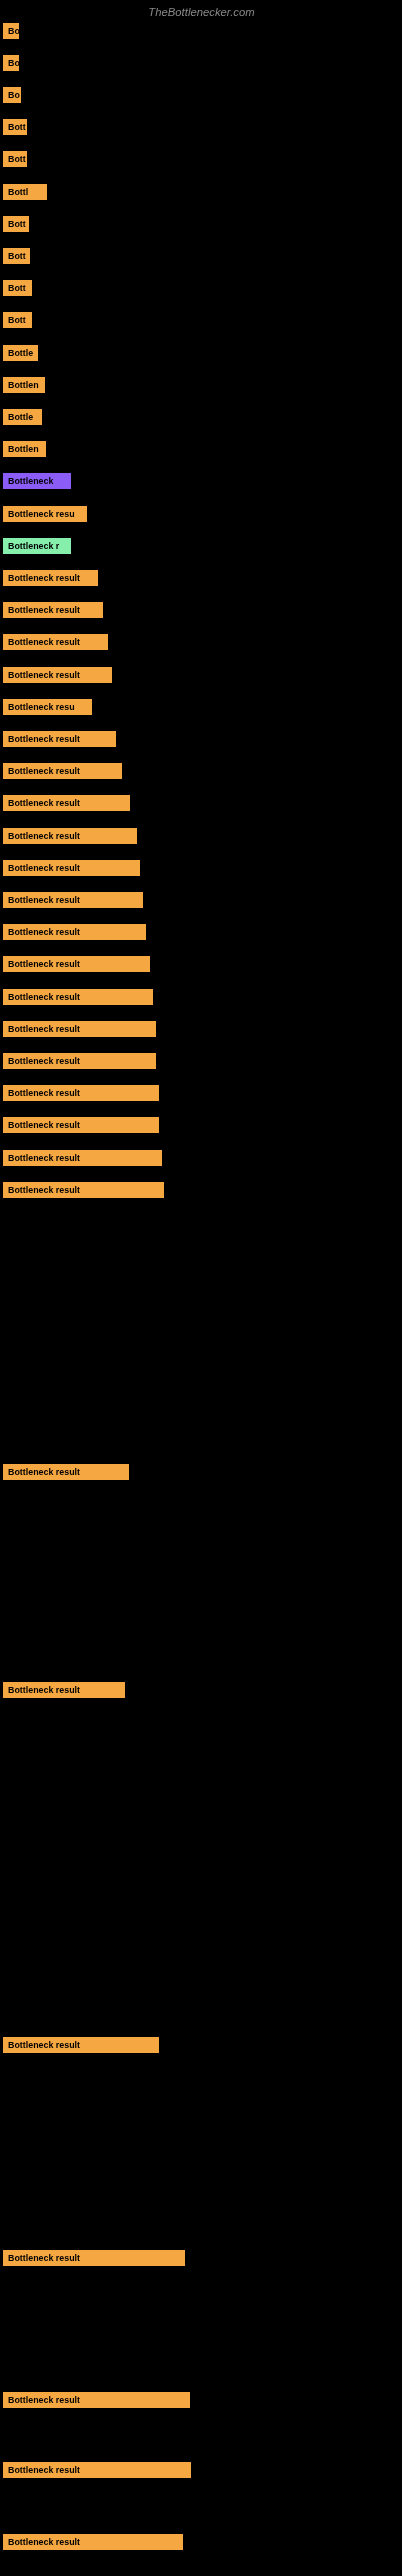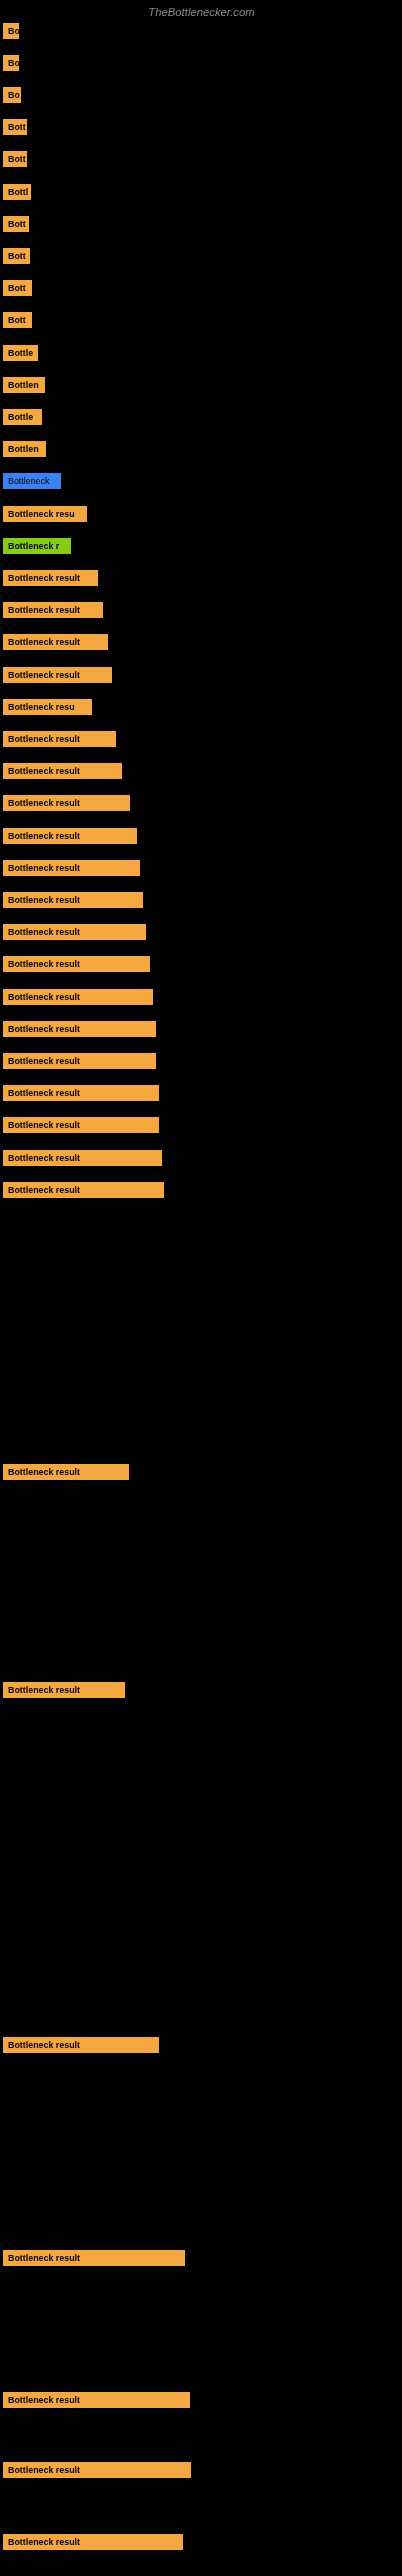--- a/index.html
+++ b/index.html
@@ -30,32 +30,32 @@
 <body>
 
 <div class="site-title">TheBottlenecker.com</div>
 
 <div id="items-wrapper">
     <div style="position: absolute; top: 22.5px; left: 3.2px; width: 16px; background-color: rgb(245, 167, 66); color: rgb(0, 0, 0); font-size: 8.9px; font-weight: bold; padding: 3.2px 4.8px; white-space: nowrap; overflow: hidden;">Bo</div>
     <div style="position: absolute; top: 55px; left: 3.2px; width: 16px; background-color: rgb(245, 167, 66); color: rgb(0, 0, 0); font-size: 8.9px; font-weight: bold; padding: 3.2px 4.8px; white-space: nowrap; overflow: hidden;">Bo</div>
     <div style="position: absolute; top: 87px; left: 3.2px; width: 17.7px; background-color: rgb(245, 167, 66); color: rgb(0, 0, 0); font-size: 8.9px; font-weight: bold; padding: 3.2px 4.8px; white-space: nowrap; overflow: hidden;">Bo</div>
     <div style="position: absolute; top: 119px; left: 3.2px; width: 24px; background-color: rgb(245, 167, 66); color: rgb(0, 0, 0); font-size: 8.9px; font-weight: bold; padding: 3.2px 4.8px; white-space: nowrap; overflow: hidden;">Bott</div>
     <div style="position: absolute; top: 151px; left: 3.2px; width: 24px; background-color: rgb(245, 167, 66); color: rgb(0, 0, 0); font-size: 8.9px; font-weight: bold; padding: 3.2px 4.8px; white-space: nowrap; overflow: hidden;">Bott</div>
-    <div style="position: absolute; top: 184px; left: 3.2px; width: 28px; background-color: rgb(245, 167, 66); color: rgb(0, 0, 0); font-size: 8.9px; font-weight: bold; padding: 3.2px 4.8px; white-space: nowrap; overflow: hidden;">Bottl</div>
+    <div style="position: absolute; top: 184px; left: 3.2px; width: 44px; background-color: rgb(245, 167, 66); color: rgb(0, 0, 0); font-size: 8.9px; font-weight: bold; padding: 3.2px 4.8px; white-space: nowrap; overflow: hidden;">Bottl</div>
     <div style="position: absolute; top: 216px; left: 3.2px; width: 26px; background-color: rgb(245, 167, 66); color: rgb(0, 0, 0); font-size: 8.9px; font-weight: bold; padding: 3.2px 4.8px; white-space: nowrap; overflow: hidden;">Bott</div>
     <div style="position: absolute; top: 248px; left: 3.2px; width: 27px; background-color: rgb(245, 167, 66); color: rgb(0, 0, 0); font-size: 8.9px; font-weight: bold; padding: 3.2px 4.8px; white-space: nowrap; overflow: hidden;">Bott</div>
     <div style="position: absolute; top: 280px; left: 3.2px; width: 29px; background-color: rgb(245, 167, 66); color: rgb(0, 0, 0); font-size: 8.9px; font-weight: bold; padding: 3.2px 4.8px; white-space: nowrap; overflow: hidden;">Bott</div>
     <div style="position: absolute; top: 312px; left: 3.2px; width: 29px; background-color: rgb(245, 167, 66); color: rgb(0, 0, 0); font-size: 8.9px; font-weight: bold; padding: 3.2px 4.8px; white-space: nowrap; overflow: hidden;">Bott</div>
     <div style="position: absolute; top: 345px; left: 3.2px; width: 35px; background-color: rgb(245, 167, 66); color: rgb(0, 0, 0); font-size: 8.9px; font-weight: bold; padding: 3.2px 4.8px; white-space: nowrap; overflow: hidden;">Bottle</div>
     <div style="position: absolute; top: 377px; left: 3.2px; width: 42px; background-color: rgb(245, 167, 66); color: rgb(0, 0, 0); font-size: 8.9px; font-weight: bold; padding: 3.2px 4.8px; white-space: nowrap; overflow: hidden;">Bottlen</div>
     <div style="position: absolute; top: 409px; left: 3.2px; width: 39px; background-color: rgb(245, 167, 66); color: rgb(0, 0, 0); font-size: 8.9px; font-weight: bold; padding: 3.2px 4.8px; white-space: nowrap; overflow: hidden;">Bottle</div>
     <div style="position: absolute; top: 441px; left: 3.2px; width: 43px; background-color: rgb(245, 167, 66); color: rgb(0, 0, 0); font-size: 8.9px; font-weight: bold; padding: 3.2px 4.8px; white-space: nowrap; overflow: hidden;">Bottlen</div>
-    <div style="position: absolute; top: 473px; left: 3.2px; width: 58px; background-color: #3b82f6; color: rgb(0, 0, 0); font-size: 8.9px; font-weight: normal; padding: 3.2px 4.8px; white-space: nowrap; overflow: hidden;">Bottleneck</div>
+    <div style="position: absolute; top: 473px; left: 3.2px; width: 68px; background-color: #8b5cf6; color: rgb(0, 0, 0); font-size: 8.9px; font-weight: bold; padding: 3.2px 4.8px; white-space: nowrap; overflow: hidden;">Bottleneck</div>
     <div style="position: absolute; top: 506px; left: 3.2px; width: 84px; background-color: rgb(245, 167, 66); color: rgb(0, 0, 0); font-size: 8.9px; font-weight: bold; padding: 3.2px 4.8px; white-space: nowrap; overflow: hidden;">Bottleneck resu</div>
-    <div style="position: absolute; top: 538px; left: 3.2px; width: 68px; background-color: #84cc16; color: rgb(0, 0, 0); font-size: 8.9px; font-weight: bold; padding: 3.2px 4.8px; white-space: nowrap; overflow: hidden;">Bottleneck r</div>
+    <div style="position: absolute; top: 538px; left: 3.2px; width: 68px; background-color: #86efac; color: rgb(0, 0, 0); font-size: 8.9px; font-weight: bold; padding: 3.2px 4.8px; white-space: nowrap; overflow: hidden;">Bottleneck r</div>
     <div style="position: absolute; top: 570px; left: 3.2px; width: 95px; background-color: rgb(245, 167, 66); color: rgb(0, 0, 0); font-size: 8.9px; font-weight: bold; padding: 3.2px 4.8px; white-space: nowrap; overflow: hidden;">Bottleneck result</div>
     <div style="position: absolute; top: 602px; left: 3.2px; width: 100px; background-color: rgb(245, 167, 66); color: rgb(0, 0, 0); font-size: 8.9px; font-weight: bold; padding: 3.2px 4.8px; white-space: nowrap; overflow: hidden;">Bottleneck result</div>
     <div style="position: absolute; top: 634px; left: 3.2px; width: 105px; background-color: rgb(245, 167, 66); color: rgb(0, 0, 0); font-size: 8.9px; font-weight: bold; padding: 3.2px 4.8px; white-space: nowrap; overflow: hidden;">Bottleneck result</div>
     <div style="position: absolute; top: 667px; left: 3.2px; width: 109px; background-color: rgb(245, 167, 66); color: rgb(0, 0, 0); font-size: 8.9px; font-weight: bold; padding: 3.2px 4.8px; white-space: nowrap; overflow: hidden;">Bottleneck result</div>
     <div style="position: absolute; top: 699px; left: 3.2px; width: 89px; background-color: rgb(245, 167, 66); color: rgb(0, 0, 0); font-size: 8.9px; font-weight: bold; padding: 3.2px 4.8px; white-space: nowrap; overflow: hidden;">Bottleneck resu</div>
     <div style="position: absolute; top: 731px; left: 3.2px; width: 113px; background-color: rgb(245, 167, 66); color: rgb(0, 0, 0); font-size: 8.9px; font-weight: bold; padding: 3.2px 4.8px; white-space: nowrap; overflow: hidden;">Bottleneck result</div>
     <div style="position: absolute; top: 763px; left: 3.2px; width: 119px; background-color: rgb(245, 167, 66); color: rgb(0, 0, 0); font-size: 8.9px; font-weight: bold; padding: 3.2px 4.8px; white-space: nowrap; overflow: hidden;">Bottleneck result</div>
     <div style="position: absolute; top: 795px; left: 3.2px; width: 127px; background-color: rgb(245, 167, 66); color: rgb(0, 0, 0); font-size: 8.9px; font-weight: bold; padding: 3.2px 4.8px; white-space: nowrap; overflow: hidden;">Bottleneck result</div>
     <div style="position: absolute; top: 828px; left: 3.2px; width: 134px; background-color: rgb(245, 167, 66); color: rgb(0, 0, 0); font-size: 8.9px; font-weight: bold; padding: 3.2px 4.8px; white-space: nowrap; overflow: hidden;">Bottleneck result</div>
     <div style="position: absolute; top: 860px; left: 3.2px; width: 137px; background-color: rgb(245, 167, 66); color: rgb(0, 0, 0); font-size: 8.9px; font-weight: bold; padding: 3.2px 4.8px; white-space: nowrap; overflow: hidden;">Bottleneck result</div>

